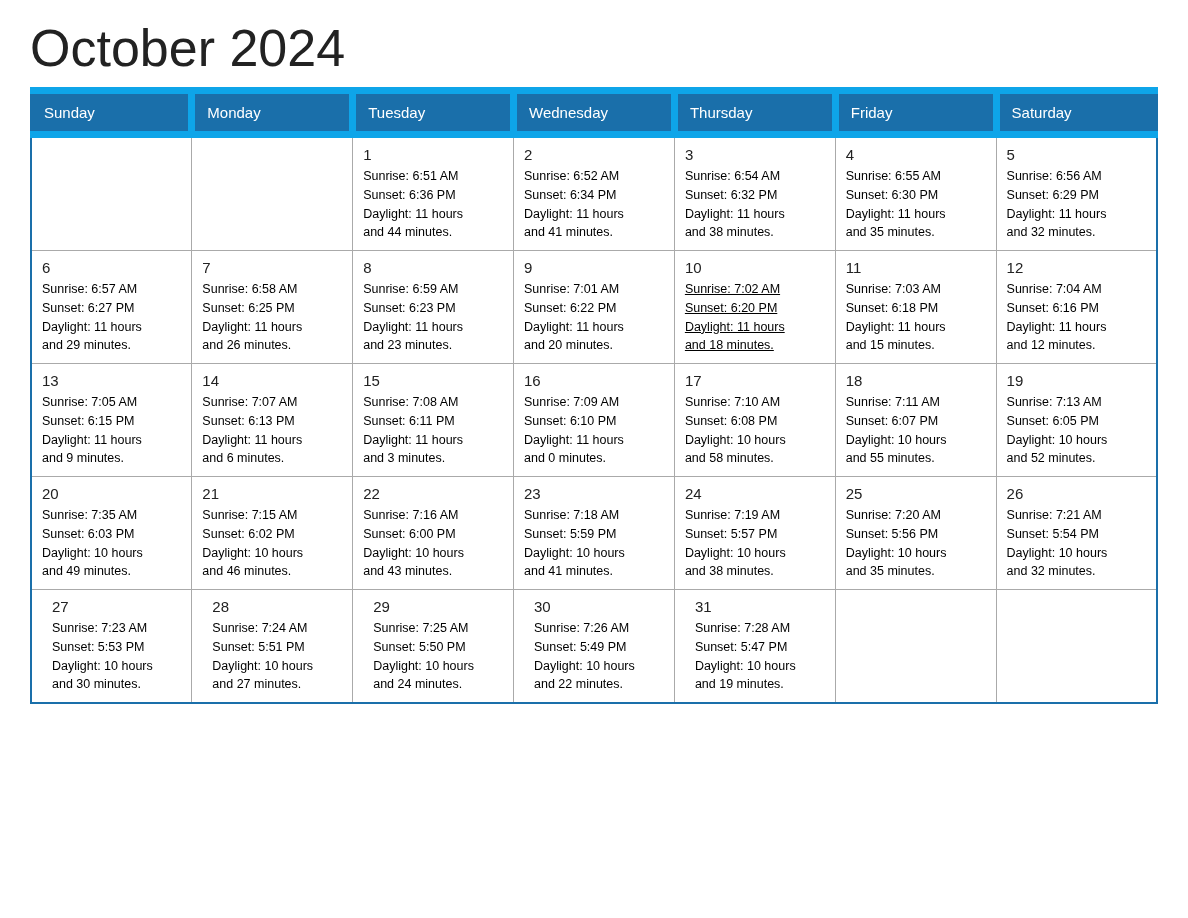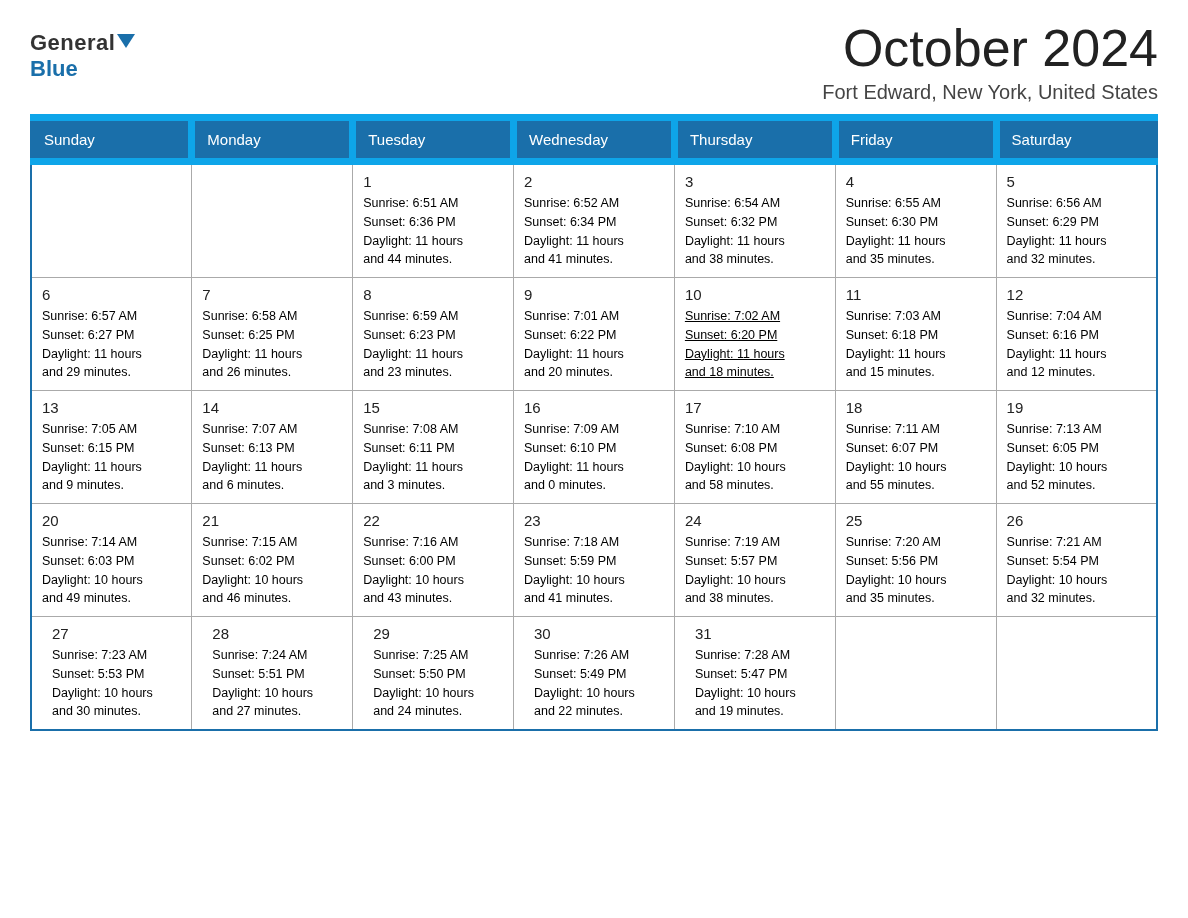--- a/index.html
+++ b/index.html
@@ -110,30 +110,22 @@
       border-right: 2px solid #1a6faa;
     }
     table {
       border: 2px solid #1a6faa;
     }
   </style>
 </head>
 <body>
 
 <div class="header-area">
-  <div class="logo">
-    <div class="logo-line1">
-      <span class="logo-general">General</span>
-      <span class="logo-arrow"></span>
-    </div>
-    <span class="logo-blue">Blue</span>
-  </div>
   <div class="title-area">
     <div class="month-title">October 2024</div>
-    <div class="location-title">Fort Edward, New York, United States</div>
   </div>
 </div>
 
 <table>
   <thead>
     <tr>
     <th>Sunday</th>
         <th>Monday</th>
         <th>Tuesday</th>
         <th>Wednesday</th>
@@ -280,21 +272,21 @@
           <div class="day-number">19</div>
           <div class="day-info" style="white-space: pre-line;">Sunrise: 7:13 AM
 Sunset: 6:05 PM
 Daylight: 10 hours
 and 52 minutes.</div>
         </td>
       </tr>
       <tr>
         <td>
           <div class="day-number">20</div>
-          <div class="day-info" style="white-space: pre-line;">Sunrise: 7:14 AM
+          <div class="day-info" style="white-space: pre-line;">Sunrise: 7:35 AM
 Sunset: 6:03 PM
 Daylight: 10 hours
 and 49 minutes.</div>
         </td>
         <td>
           <div class="day-number">21</div>
           <div class="day-info" style="white-space: pre-line;">Sunrise: 7:15 AM
 Sunset: 6:02 PM
 Daylight: 10 hours
 and 46 minutes.</div>

